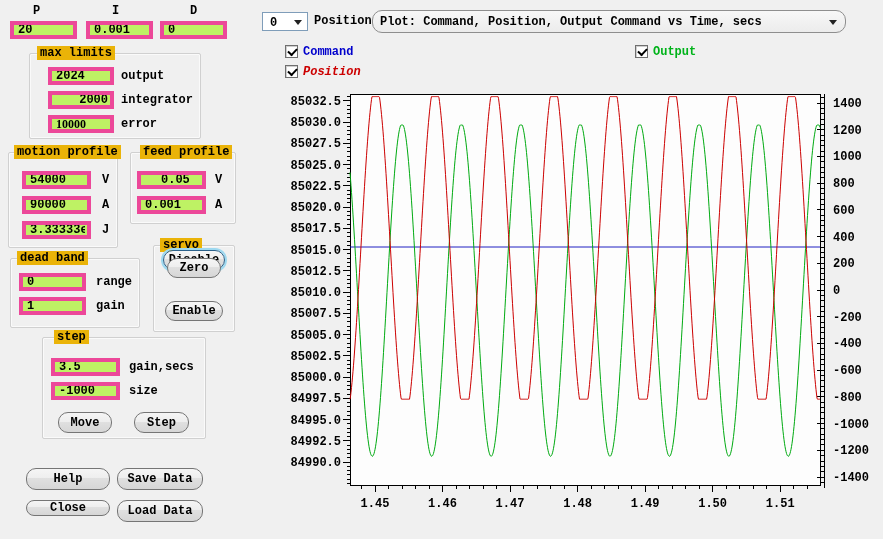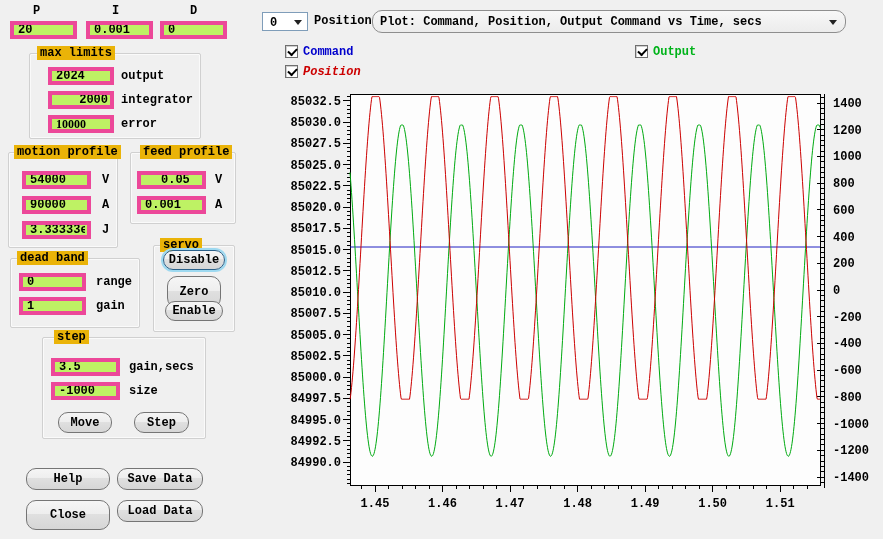--- a/index.html
+++ b/index.html
@@ -66,21 +66,21 @@
     <span class="grp-title" style="left:9px">feed profile</span>
     <input class="entry" style="left: 6px; top: 18px; width: 69px; padding-left: 20px;" value="0.05">
     <span class="lbl" style="left:84px;top:21px">V</span>
     <input class="entry" style="left: 6px; top: 43px; width: 69px;" value="0.001">
     <span class="lbl" style="left:84px;top:46px">A</span>
   </div>
 
   <div class="grp" style="left:153px;top:245px;width:80px;height:85px">
     <span class="grp-title" style="left:6px">servo</span>
     <div class="btn focused" style="left:9px;top:4px;width:62px;height:20px">Disable</div>
-    <div class="btn" style="left:13px;top:30px;width:54px;height:32px">Zero</div>
+    <div class="btn" style="left:13px;top:12px;width:54px;height:20px">Zero</div>
     <div class="btn" style="left:11px;top:55px;width:58px;height:20px">Enable</div>
   </div>
 
   <div class="grp" style="left:10px;top:258px;width:128px;height:68px">
     <span class="grp-title" style="left:6px">dead band</span>
     <input class="entry" style="left: 8px; top: 14px; width: 67px;" value="0">
     <span class="lbl" style="left:85px;top:17px">range</span>
     <input class="entry" style="left: 8px; top: 38px; width: 67px;" value="1">
     <span class="lbl" style="left:85px;top:41px">gain</span>
   </div>
@@ -90,21 +90,21 @@
     <input class="entry" style="left: 8px; top: 20px; width: 69px;" value="3.5">
     <span class="lbl" style="left:86px;top:23px">gain,secs</span>
     <input class="entry" style="left: 8px; top: 44px; width: 69px;" value="-1000">
     <span class="lbl" style="left:86px;top:47px">size</span>
     <div class="btn" style="left:15px;top:74px;width:54px;height:21px">Move</div>
     <div class="btn" style="left:91px;top:74px;width:55px;height:21px">Step</div>
   </div>
 
   <div class="btn" style="left:26px;top:468px;width:84px;height:22px">Help</div>
   <div class="btn" style="left:117px;top:468px;width:86px;height:22px">Save Data</div>
-  <div class="btn" style="left:26px;top:500px;width:84px;height:30px">Close</div>
+  <div class="btn" style="left:26px;top:500px;width:84px;height:16px">Close</div>
   <div class="btn" style="left:117px;top:500px;width:86px;height:22px">Load Data</div>
 
   <div class="combo" style="left:262px;top:12px;width:46px;height:19px">
     <span class="combo-text" style="top:3px">0</span>
     <span class="arrow-down" style="right:5px;top:7px"></span>
   </div>
   <span class="lbl" style="left:314px;top:15px">Position</span>
 
   <div class="combo-big" style="left:372px;top:10px;width:474px;height:23px">
     <span class="combo-text">Plot: Command, Position, Output Command vs Time, secs</span>

